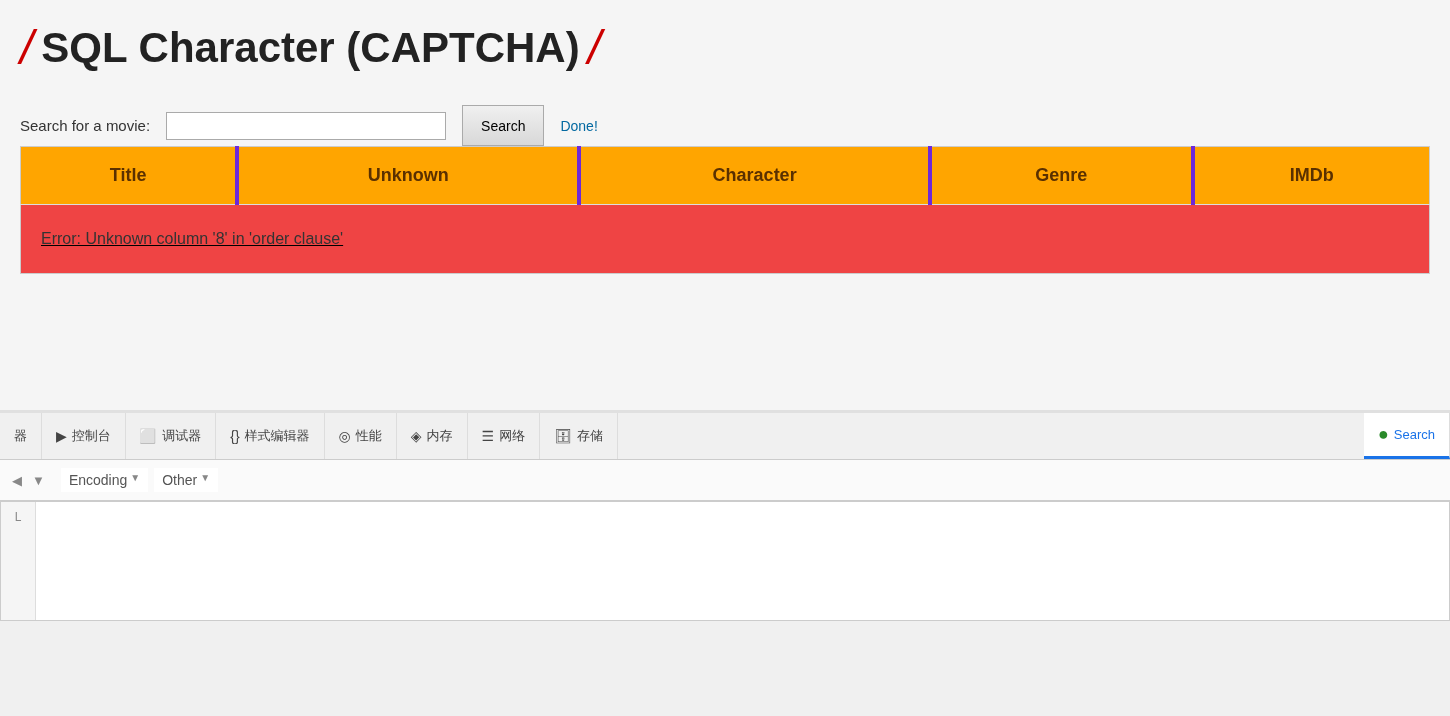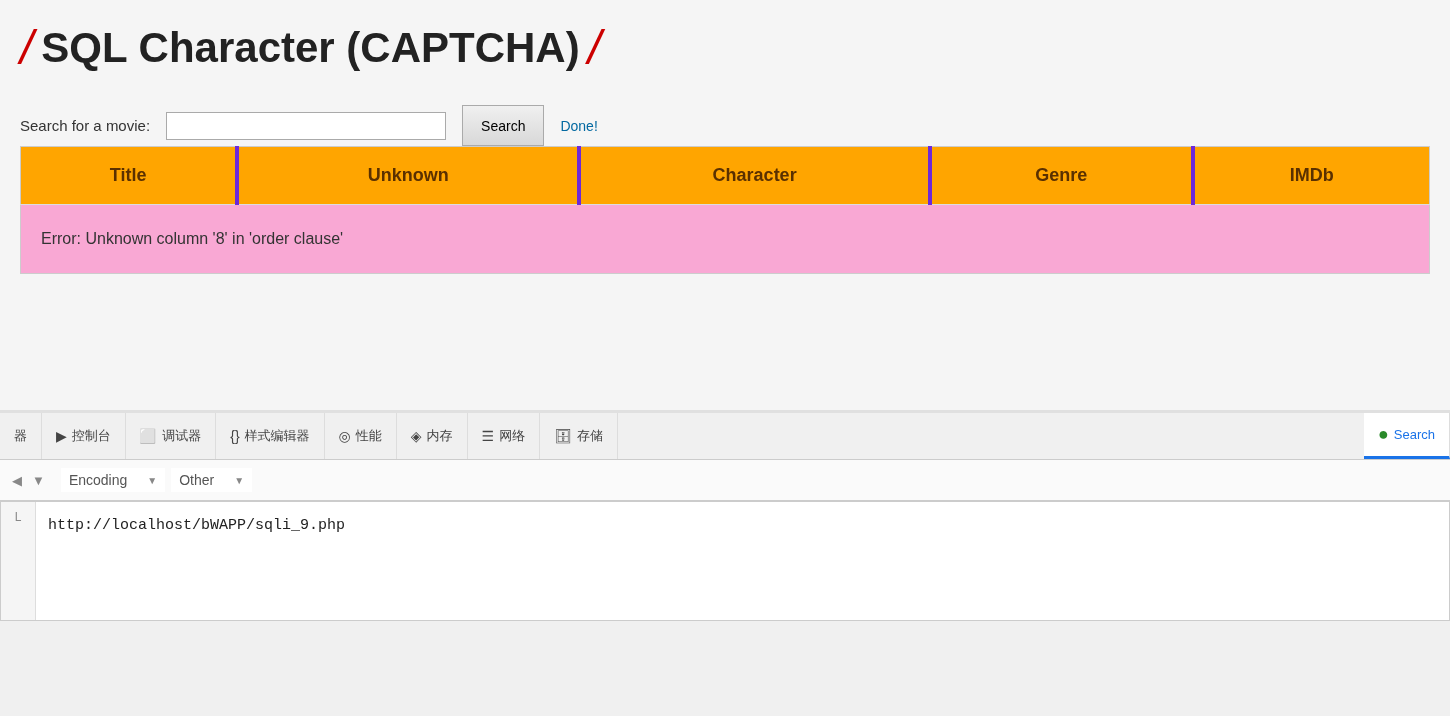--- a/index.html
+++ b/index.html
@@ -102,21 +102,22 @@
       padding: 18px 20px;
       text-align: center;
       border-right: 4px solid #6d28d9;
     }
 
     .table-header th:last-child {
       border-right: none;
     }
 
     .table-body {
-      background: #f9a8d4;
+      background: #ef4444;
+      text-decoration: underline;
     }
 
     .error-row td {
       padding: 25px 20px;
       font-size: 16px;
       color: #333;
       border-top: 1px solid #ddd;
     }
 
     
@@ -159,22 +160,21 @@
       background: #fafafa;
       border-bottom: 1px solid #ccc;
       padding: 8px 12px;
       display: flex;
       align-items: center;
       gap: 6px;
     }
 
     .hackbar-dropdown {
       display: flex;
-      align-items: center;
-      gap: 20px;
+      gap: 3px;
       padding: 4px 8px;
       background: white;
       border: none;
       font-size: 14px;
       color: #555;
       cursor: pointer;
     }
 
     .hackbar-dropdown .chevron {
       font-size: 10px;
@@ -298,15 +298,14 @@
     <span>Other</span>
     <span class="chevron">▼</span>
   </button>
 </div>
 
 <div class="url-area">
   <div class="url-sidebar">
     <span>L</span>
   </div>
   <div class="url-content">
-    <div>http://localhost/bWAPP/sqli_9.php</div>
   </div>
 </div>
 
 </body></html>

